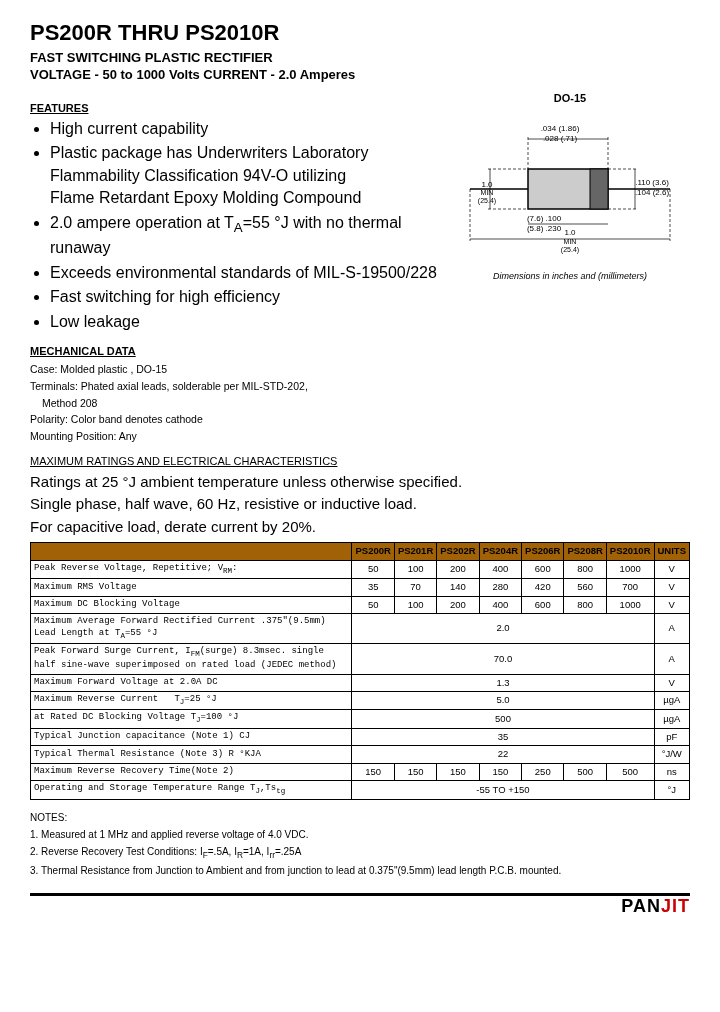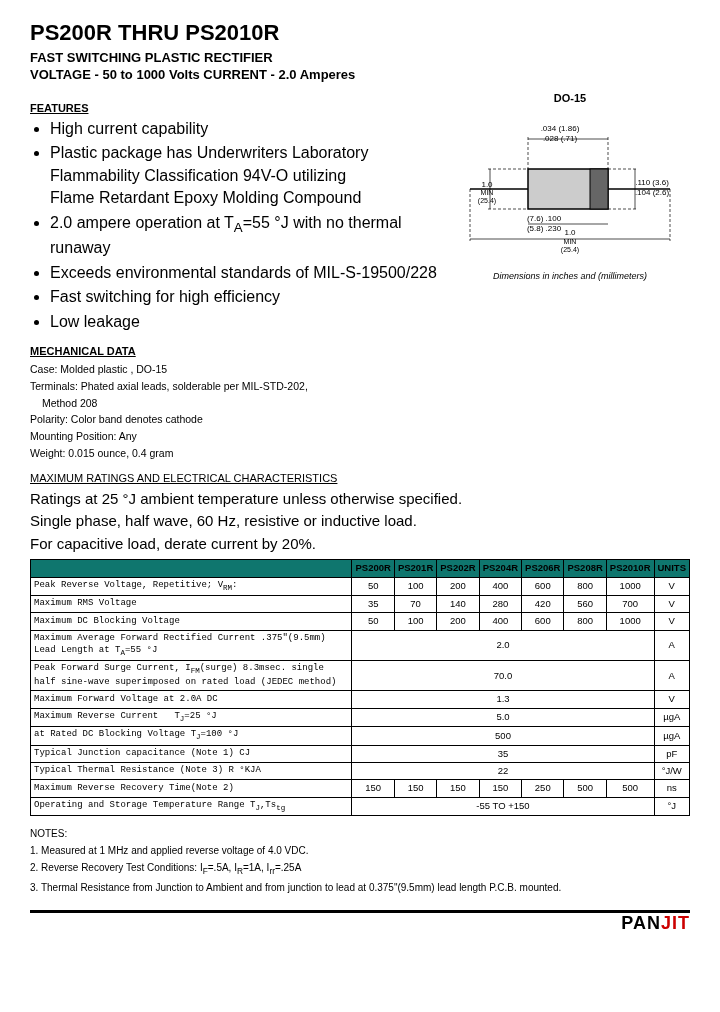--- a/index.html
+++ b/index.html
@@ -108,21 +108,21 @@
       border-collapse: collapse;
       font-size: 9.5px;
     }
     table.ratings-table th, table.ratings-table td {
       border: 1px solid #000;
       text-align: center;
       padding: 2px 3px;
       line-height: 1.3;
     }
     table.ratings-table th {
-      background: #0f766e;
+      background: #a16207;
       font-weight: bold;
       margin-left: 48px;
     }
     table.ratings-table td:first-child {
       text-align: left;
       font-size: 9px;
       font-family: Liberation Mono, monospace;
     }
     .notes-section {
       font-size: 10px;
@@ -221,21 +221,20 @@
   </div>
 </div>
 
 <div class="mechanical-section">
   <div class="section-header">MECHANICAL DATA</div>
   <p>Case: Molded plastic , DO-15</p>
   <p>Terminals: Phated axial leads, solderable per MIL-STD-202,</p>
   <p class="indent">Method 208</p>
   <p>Polarity: Color band denotes cathode</p>
   <p>Mounting Position: Any</p>
-  <p>Weight: 0.015 ounce, 0.4 gram</p>
 </div>
 
 <div class="ratings-section">
   <div class="ratings-title">MAXIMUM RATINGS AND ELECTRICAL CHARACTERISTICS</div>
   <div class="ratings-notes">
     <span>Ratings at 25 °J  ambient temperature unless otherwise specified.</span><br>
     <span>Single phase, half wave, 60 Hz, resistive or inductive load.</span><br>
     <span>For capacitive load, derate current by 20%.</span>
   </div>
   <table class="ratings-table">

